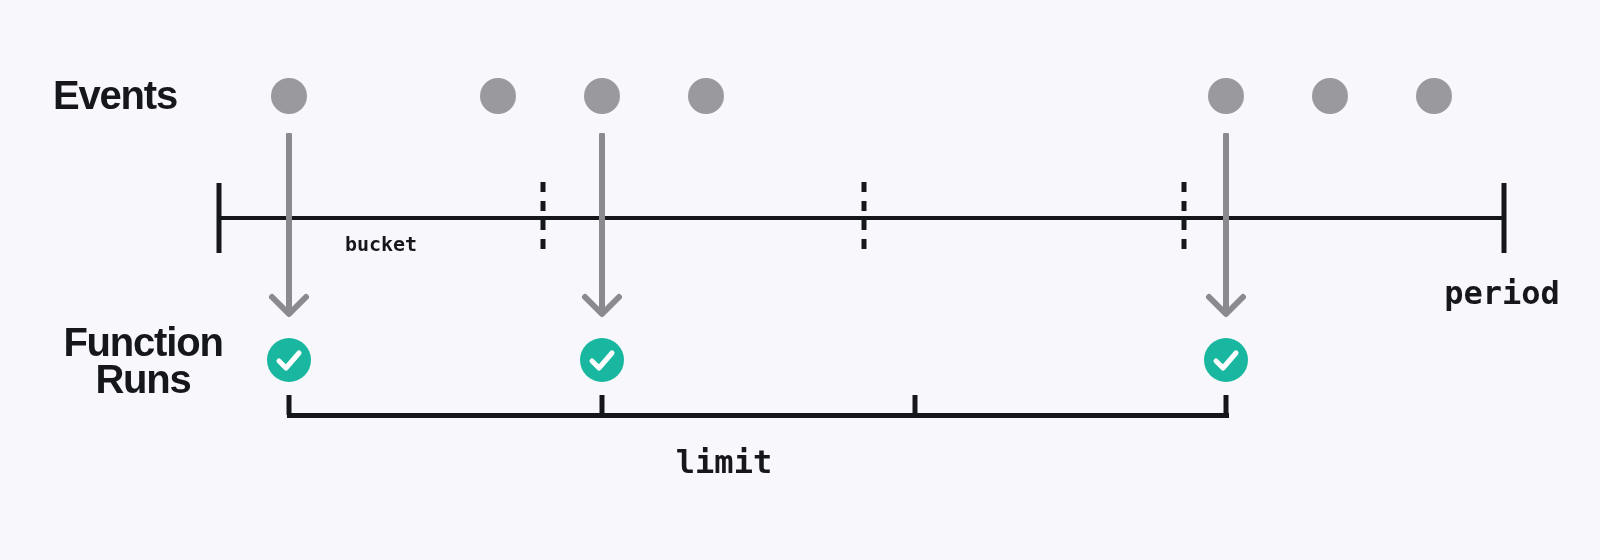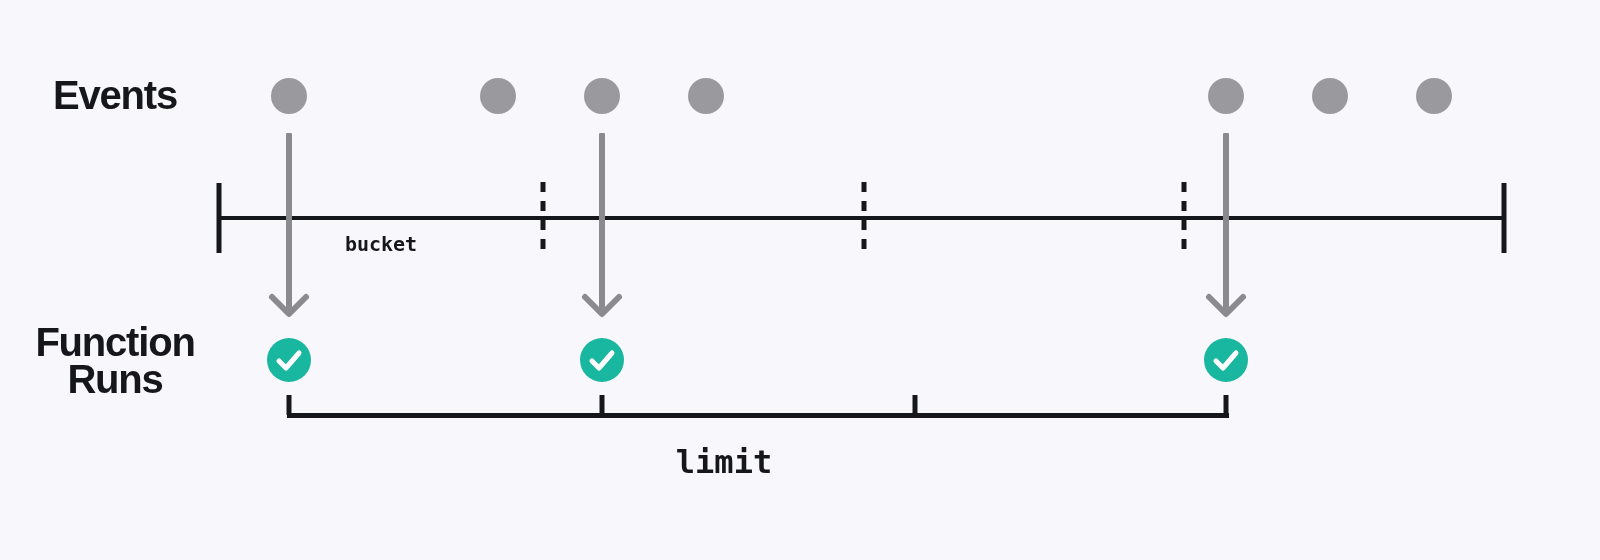--- a/index.html
+++ b/index.html
@@ -17,21 +17,21 @@
     position: absolute;
     left: 0; width: 230px;
     text-align: center;
     font-weight: bold;
     color: var(--ink, #16161d);
     letter-spacing: -1.2px;
     font-size: 40px;
   }
   #events-label   { top: 73px;  height: 44px; line-height: 44px; }
   #time-label     { top: 197px; height: 44px; line-height: 44px; }
-  #function-runs-label { top: 324px; line-height: 37px; white-space: pre-line; }
+  #function-runs-label { top: 324px; line-height: 37px; white-space: pre-line; margin-left: 28px; }
   .mono-label {
     position: absolute;
     transform: translateX(-50%);
     font-family: "DejaVu Sans Mono", "Liberation Mono", monospace;
     font-weight: bold;
     color: var(--ink, #16161d);
     white-space: nowrap;
   }
   #bucket-label { left: 381px;  top: 232px; font-size: 20px; line-height: 24px; }
   #period-label { left: 1502px; top: 276px; font-size: 32px; line-height: 34px; }
@@ -119,20 +119,21 @@
 
   <div id="events-label" class="row-label">Events</div>
   <div id="function-runs-label" class="row-label">Function
 Runs</div>
 
   <div class="tl-main"></div>
   <div class="tl-endtick" style="left:219px"></div>
   <div class="tl-endtick" style="left:1504px"></div>
 
   <div id="bucket-label" class="mono-label">bucket</div>
+  <div id="period-label" class="mono-label">period</div>
   <div id="limit-label" class="mono-label">limit</div>
 
   <div class="bracket-h"></div>
 
   <div id="dynamic-layer">
       <div class="dot" style="left: 289px;"></div>
       <div class="dot" style="left: 498px;"></div>
       <div class="dot" style="left: 602px;"></div>
       <div class="dot" style="left: 706px;"></div>
       <div class="dot" style="left: 1226px;"></div>

